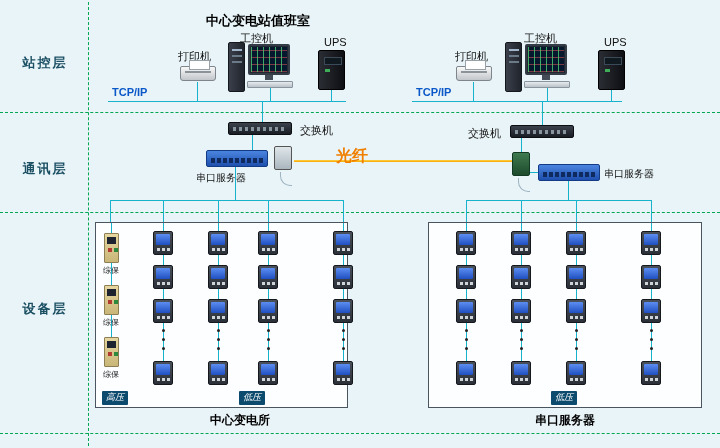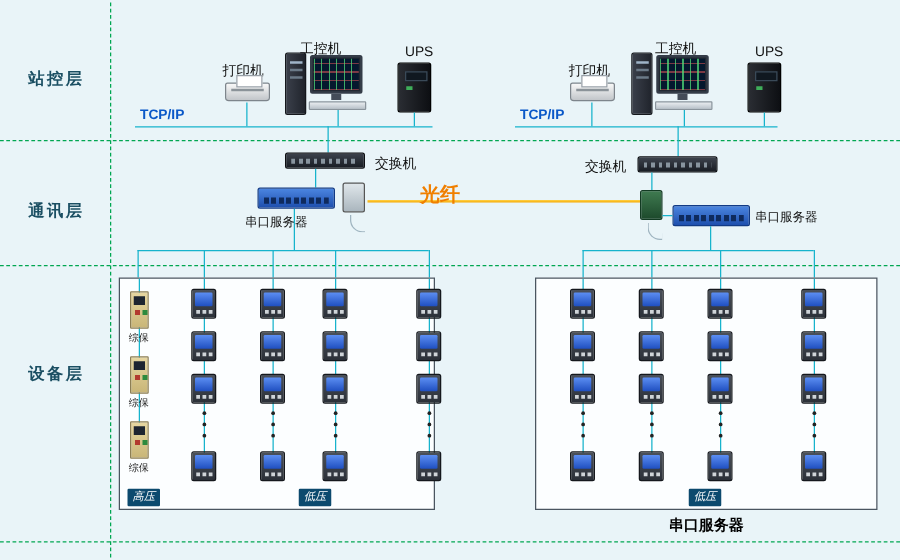--- a/index.html
+++ b/index.html
@@ -73,22 +73,23 @@
 
 <div class="canvas">
 
   <div class="dashV" style="left:88px"></div>
   <div class="dashH" style="top:112px"></div>
   <div class="dashH" style="top:212px"></div>
   <div class="dashH" style="top:433px"></div>
 
   <div class="layer-label" style="top:54px">站控层</div>
   <div class="layer-label" style="top:160px">通讯层</div>
-  <div class="layer-label" style="top:290px">设备层</div>
-
+  <div class="layer-label" style="top:300px">设备层</div>
+
+  <div class="title" style="left:168px; top:12px; width:180px">中心变电站值班室</div>
   <div class="lbl" style="left:240px; top:31px">工控机</div>
   <div class="lbl" style="left:178px; top:49px">打印机</div>
   <div class="lbl" style="left:324px; top:36px">UPS</div>
 
   <div class="printer" style="left:180px; top:66px"></div>
   <div class="tower" style="left:228px; top:42px"></div>
   <div class="monitor" style="left:248px; top:44px">
     <div class="scr2"></div>
   </div>
   <div class="mon-stand" style="left:265px; top:75px"></div>
@@ -231,20 +232,21 @@
     <div class="bus" style="left:15px; height:128px"></div>
     <div class="relay" style="left:8px; top:10px"></div>
     <div class="relay-lbl" style="left:7px; top:42px">综保</div>
     <div class="relay" style="left:8px; top:62px"></div>
     <div class="relay-lbl" style="left:7px; top:94px">综保</div>
     <div class="relay" style="left:8px; top:114px"></div>
     <div class="relay-lbl" style="left:7px; top:146px">综保</div>
     <div class="badge" style="left:6px;   top:168px">高压</div>
     <div class="badge" style="left:143px; top:168px">低压</div>
   </div>
+  <div class="panel-name" style="left:95px; top:412px; width:290px">中心变电所</div>
 
   <div class="panel" style="left:428px; top:222px; width:274px; height:186px">
     <div class="grid">
         <div class="bus" style="left: 37px; height: 150px;"></div>
         <div class="meter" style="left: 27px; top: 8px;">
           <div class="scr"></div>
         </div>
         <div class="meter" style="left: 27px; top: 42px;">
           <div class="scr"></div>
         </div>

